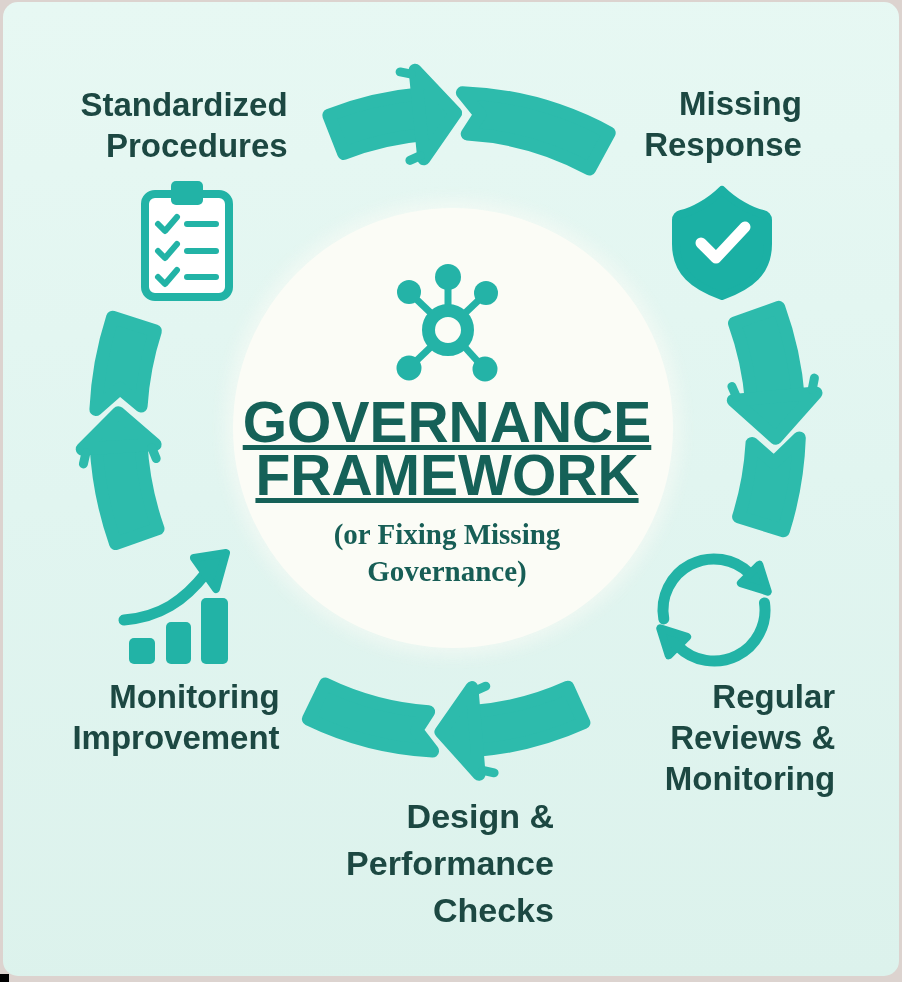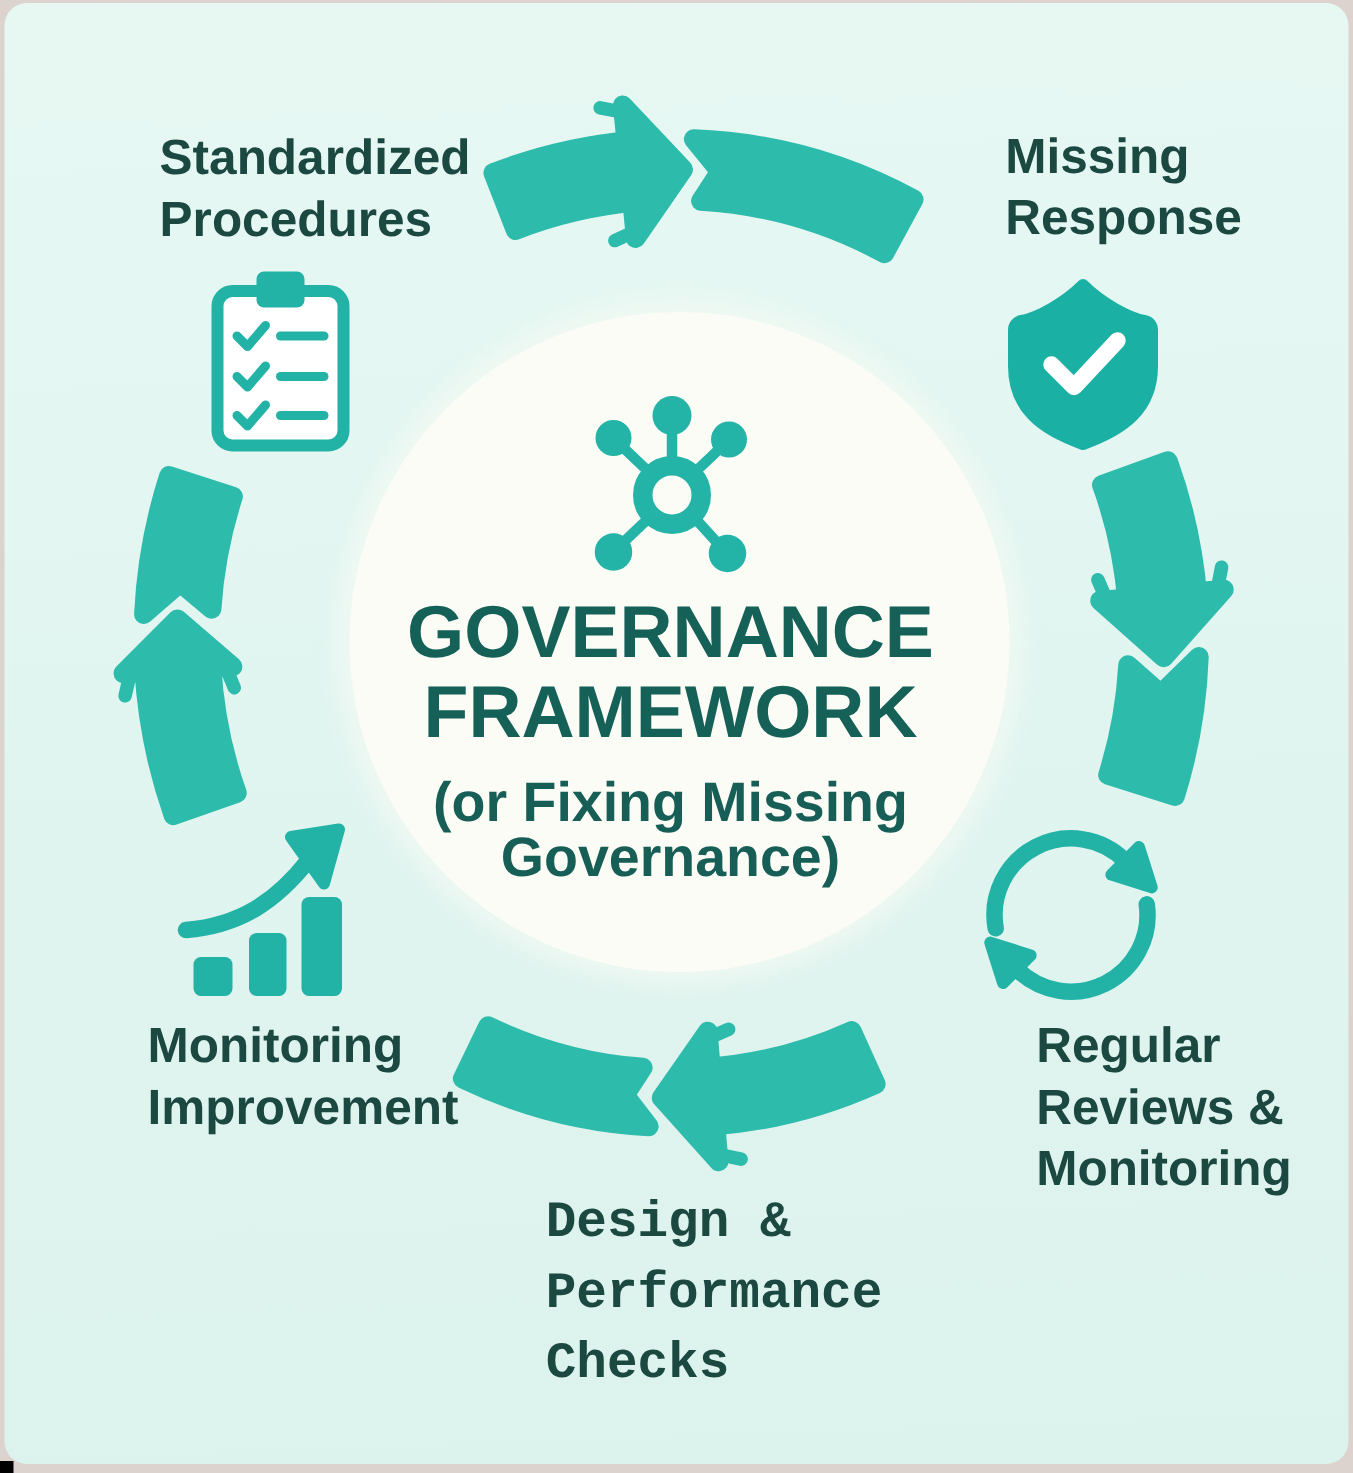--- a/index.html
+++ b/index.html
@@ -20,34 +20,34 @@
     position:absolute;left:230px;top:206px;width:440px;height:440px;border-radius:50%;
     background:var(--circle-bg);
     box-shadow:0 0 16px 8px rgba(251,252,246,0.55);
   }
   svg.layer{position:absolute;left:0;top:0;}
   .band{fill:var(--teal);stroke:var(--teal);stroke-width:13;stroke-linejoin:round;}
   .stub{stroke:var(--teal);stroke-width:9;stroke-linecap:round;}
   .label{
     position:absolute;transform:translateX(-50%);
     color:var(--label-color);font-weight:bold;font-size:33px;line-height:41px;
-    text-align:left;white-space:pre-line;letter-spacing:0px;margin-left:26px;
+    text-align:right;white-space:pre-line;letter-spacing:0px;
   }
-  .label.big{font-size:34px;line-height:47px;font-family:Liberation Mono, monospace;}
+  .label.big{font-size:34px;line-height:47px;}
   .title-block{
     position:absolute;left:447px;transform:translateX(-50%);
     text-align:center;white-space:pre-line;
   }
   #main-title{
     top:396px;
-    color:var(--title-color);font-weight:bold;font-size:49px;line-height:53px;letter-spacing:0px;
+    color:var(--title-color);font-weight:bold;font-size:57px;line-height:53px;letter-spacing:0px;text-decoration:underline;
   }
   #sub-title{
     top:516px;
-    color:var(--subtitle-color);font-weight:bold;font-size:37px;line-height:37px;
+    color:var(--subtitle-color);font-weight:bold;font-size:29px;line-height:37px;font-family:Liberation Serif, serif;
   }
 </style>
 </head>
 <body>
 
 <div class="canvas">
   <div class="center-circle"></div>
 </div>
 
 <svg class="layer" width="902" height="982" viewBox="0 0 902 982">

